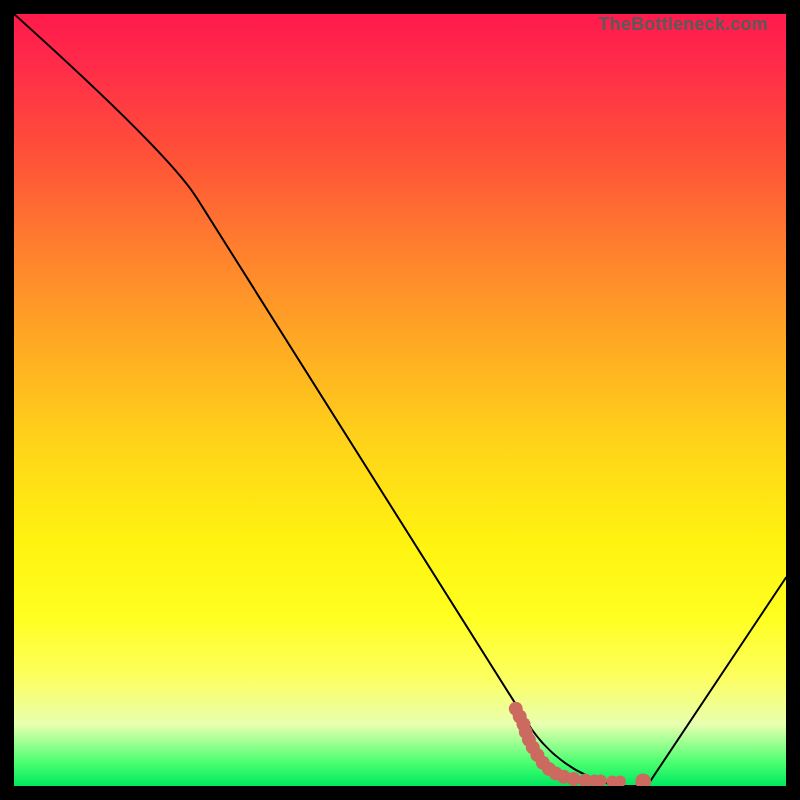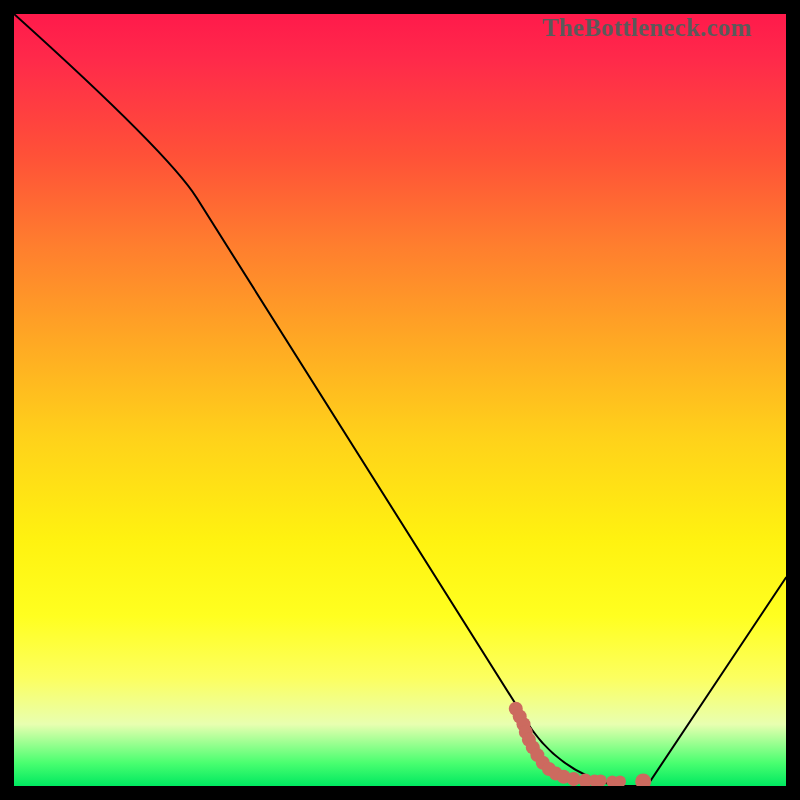--- a/index.html
+++ b/index.html
@@ -27,23 +27,23 @@
       #ffff20 78%,
       #fcff60 86%,
       #e8ffb0 92%,
       #4aff70 97%,
       #00e860 100%
     );
   }
   .attribution {
     position: absolute;
     top: 0px;
-    right: 34px;
-    font-family: Liberation Serif, serif;
-    font-size: 25px;
+    right: 18px;
+    font-family: Liberation Sans, sans-serif;
+    font-size: 18px;
     font-weight: bold;
     color: #5a5a5a;
     letter-spacing: 0.2px;
   }
   svg.curve {
     position: absolute;
     left: 0; top: 0;
     width: 772px;
     height: 772px;
   }

